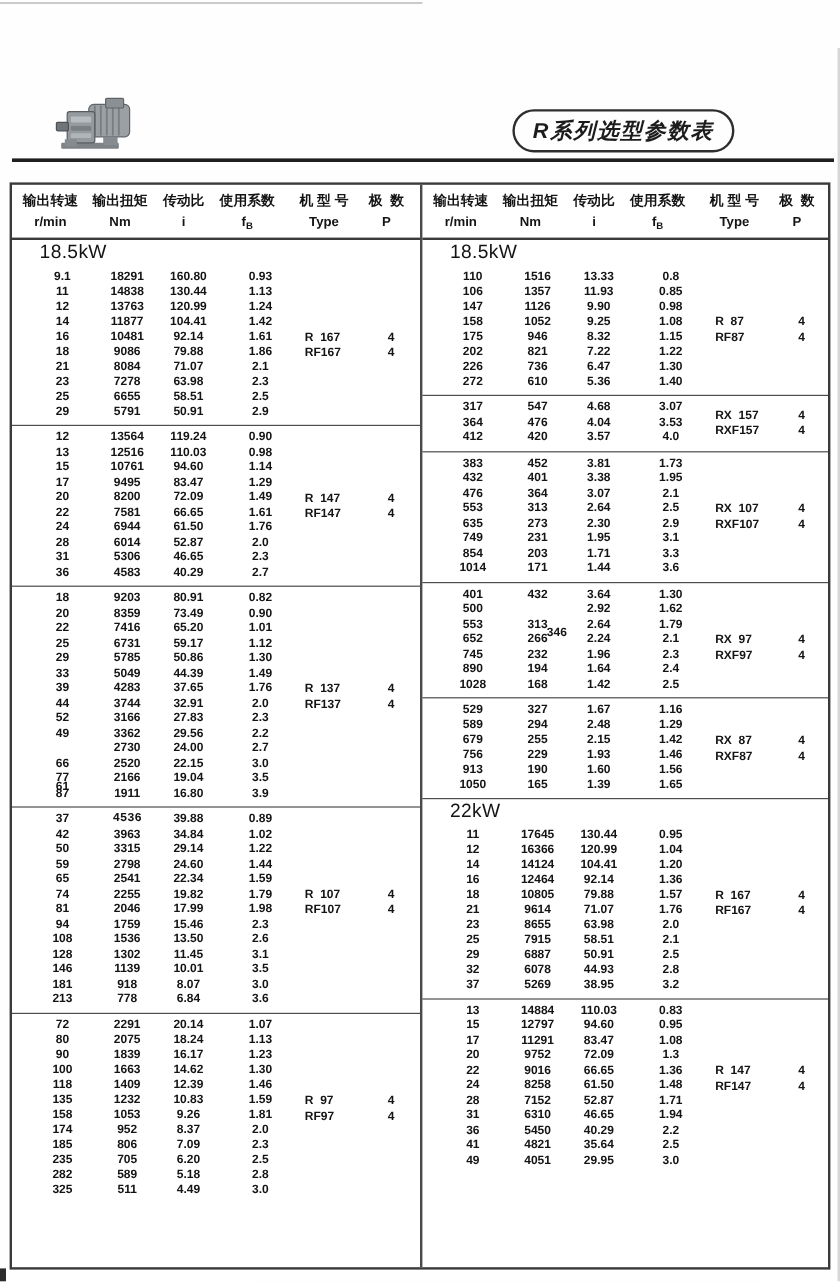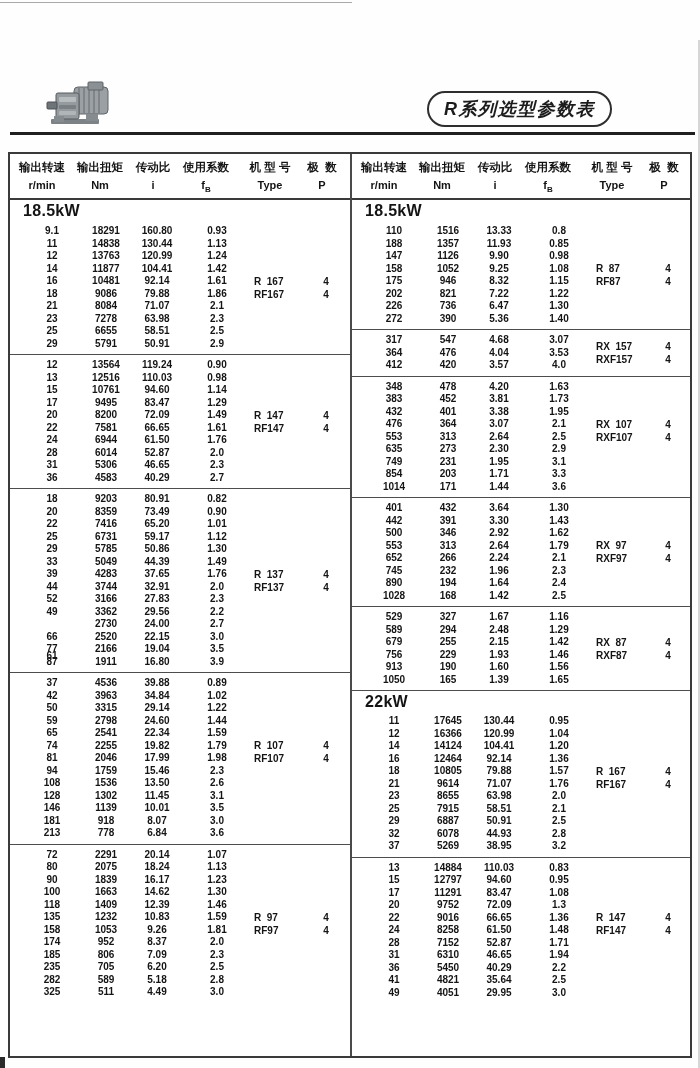--- a/index.html
+++ b/index.html
@@ -25,22 +25,22 @@
     border:2px solid #3a3a3a; background:#fff; }
   .half { position:absolute; top:0; bottom:0; width:340px; }
   .half-left  { left:0; }
   .half-right { right:0; border-left:2px solid #4a4a4a; }
 
   .thead { position:relative; height:46px; border-bottom:2px solid #3a3a3a; }
   .hzh { position:absolute; top:6px;  transform:translateX(-50%); font-size:11.5px; font-weight:bold; white-space:pre; }
   .hen { position:absolute; top:25px; transform:translateX(-50%); font-size:11px;   font-weight:bold; white-space:pre; }
   .hen sub { font-size:8px; }
 
-  .power-header { height:21px; line-height:21px; padding-left:13px;
-    font-size:16px; font-weight:bold; letter-spacing:0.3px; }
+  .power-header { height:21px; line-height:21px; padding-left:23px;
+    font-size:16px; font-weight:normal; letter-spacing:0.3px; }
   .sep { border-top:1.5px solid #4d4d4d; }
 
   .group { position:relative; padding:4px 0; }
   .row { position:relative; height:12.5px; }
   .cell { position:absolute; top:0; transform:translateX(-50%);
     font-size:10px; font-weight:bold; line-height:12.5px; white-space:pre; }
 
   .type-block { position:absolute; left:244px; font-size:10px; font-weight:bold;
     line-height:13px; white-space:pre; }
   .pole-block { position:absolute; left:304px; width:24px; text-align:center;
@@ -319,21 +319,21 @@
           </div>
           <div class="type-block" style="top: 78.5px;"><div>R  137</div><div>RF137</div></div>
           <div class="pole-block" style="top: 78.5px;">
             <div>4</div>
             <div>4</div>
           </div>
         </div>
         <div class="group sep">
           <div class="row">
             <span class="cell" style="left: 42px;">37</span>
-            <span class="cell" style="left: 96px;">4536</span>
+            <span class="cell" style="left: 96px; font-family: Liberation Mono, monospace;">4536</span>
             <span class="cell" style="left: 147px;">39.88</span>
             <span class="cell" style="left: 207px;">0.89</span>
           </div>
           <div class="row">
             <span class="cell" style="left: 42px;">42</span>
             <span class="cell" style="left: 96px;">3963</span>
             <span class="cell" style="left: 147px;">34.84</span>
             <span class="cell" style="left: 207px;">1.02</span>
           </div>
           <div class="row">
@@ -505,21 +505,21 @@
         </div>
         <div class="power-header">18.5kW</div>
         <div class="group">
           <div class="row">
             <span class="cell" style="left: 42px;">110</span>
             <span class="cell" style="left: 96px;">1516</span>
             <span class="cell" style="left: 147px;">13.33</span>
             <span class="cell" style="left: 207px;">0.8</span>
           </div>
           <div class="row">
-            <span class="cell" style="left: 42px;">188</span>
+            <span class="cell" style="left: 42px;">106</span>
             <span class="cell" style="left: 96px;">1357</span>
             <span class="cell" style="left: 147px;">11.93</span>
             <span class="cell" style="left: 207px;">0.85</span>
           </div>
           <div class="row">
             <span class="cell" style="left: 42px;">147</span>
             <span class="cell" style="left: 96px;">1126</span>
             <span class="cell" style="left: 147px;">9.90</span>
             <span class="cell" style="left: 207px;">0.98</span>
           </div>
@@ -542,21 +542,21 @@
             <span class="cell" style="left: 207px;">1.22</span>
           </div>
           <div class="row">
             <span class="cell" style="left: 42px;">226</span>
             <span class="cell" style="left: 96px;">736</span>
             <span class="cell" style="left: 147px;">6.47</span>
             <span class="cell" style="left: 207px;">1.30</span>
           </div>
           <div class="row">
             <span class="cell" style="left: 42px;">272</span>
-            <span class="cell" style="left: 96px;">390</span>
+            <span class="cell" style="left: 96px;">610</span>
             <span class="cell" style="left: 147px;">5.36</span>
             <span class="cell" style="left: 207px;">1.40</span>
           </div>
           <div class="type-block" style="top: 41px;"><div>R  87</div><div>RF87</div></div>
           <div class="pole-block" style="top: 41px;">
             <div>4</div>
             <div>4</div>
           </div>
         </div>
         <div class="group sep">
@@ -579,26 +579,20 @@
             <span class="cell" style="left: 207px;">4.0</span>
           </div>
           <div class="type-block" style="top: 9.75px;"><div>RX  157</div><div>RXF157</div></div>
           <div class="pole-block" style="top: 9.75px;">
             <div>4</div>
             <div>4</div>
           </div>
         </div>
         <div class="group sep">
           <div class="row">
-            <span class="cell" style="left: 42px;">348</span>
-            <span class="cell" style="left: 96px;">478</span>
-            <span class="cell" style="left: 147px;">4.20</span>
-            <span class="cell" style="left: 207px;">1.63</span>
-          </div>
-          <div class="row">
             <span class="cell" style="left: 42px;">383</span>
             <span class="cell" style="left: 96px;">452</span>
             <span class="cell" style="left: 147px;">3.81</span>
             <span class="cell" style="left: 207px;">1.73</span>
           </div>
           <div class="row">
             <span class="cell" style="left: 42px;">432</span>
             <span class="cell" style="left: 96px;">401</span>
             <span class="cell" style="left: 147px;">3.38</span>
             <span class="cell" style="left: 207px;">1.95</span>
@@ -646,28 +640,22 @@
           </div>
         </div>
         <div class="group sep">
           <div class="row">
             <span class="cell" style="left: 42px;">401</span>
             <span class="cell" style="left: 96px;">432</span>
             <span class="cell" style="left: 147px;">3.64</span>
             <span class="cell" style="left: 207px;">1.30</span>
           </div>
           <div class="row">
-            <span class="cell" style="left: 42px;">442</span>
-            <span class="cell" style="left: 96px;">391</span>
-            <span class="cell" style="left: 147px;">3.30</span>
-            <span class="cell" style="left: 207px;">1.43</span>
-          </div>
-          <div class="row">
             <span class="cell" style="left: 42px;">500</span>
-            <span class="cell" style="left: 96px;">346</span>
+            <span class="cell" style="left: 112px; margin-top: 20px;">346</span>
             <span class="cell" style="left: 147px;">2.92</span>
             <span class="cell" style="left: 207px;">1.62</span>
           </div>
           <div class="row">
             <span class="cell" style="left: 42px;">553</span>
             <span class="cell" style="left: 96px;">313</span>
             <span class="cell" style="left: 147px;">2.64</span>
             <span class="cell" style="left: 207px;">1.79</span>
           </div>
           <div class="row">

